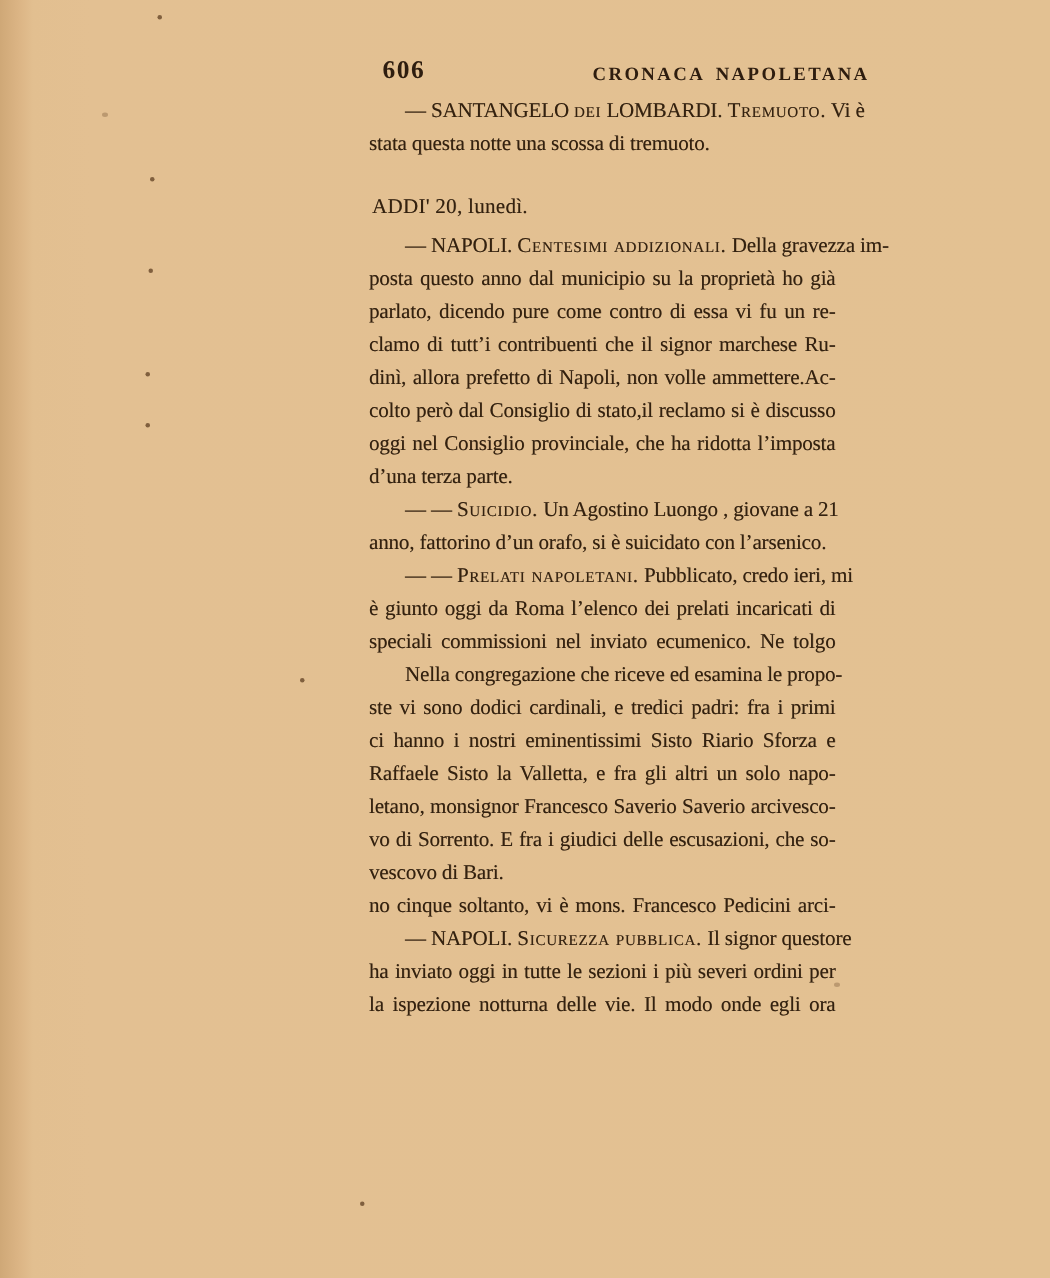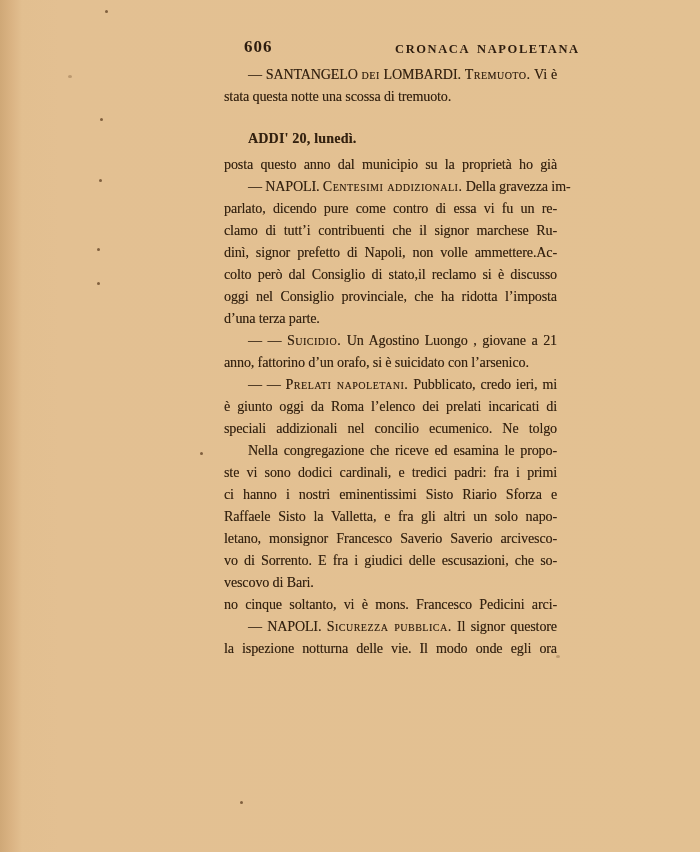--- a/index.html
+++ b/index.html
@@ -4,44 +4,44 @@
 <style>
   html, body { margin: 0; padding: 0; }
   body {
     width: 700px; height: 852px; position: relative; overflow: hidden;
     background:
       linear-gradient(90deg, #cfa877 0px, #dbb484 12px, #e2bf90 22px, #e3c092 60px, #e3c192 100%);
     font-family: "Liberation Serif", "DejaVu Serif", serif;
   }
   .page { position: absolute; inset: 0; }
   .pagenum {
-    position: absolute; left: 244px; top: 36px;
+    position: absolute; left: 255px; top: 36px;
     font-size: 17px; line-height: 22px; font-weight: bold;
     color: #2e1d0f; letter-spacing: 1px;
   }
   .runhead {
     position: absolute; left: 368px; top: 41px;
     font-size: 12.5px; line-height: 17px; font-weight: bold;
     color: #2e1d0f; letter-spacing: 1.6px; word-spacing: 3px; margin-left: 27px;
   }
   .text-block {
     position: absolute; left: 224px; top: 64px; width: 333px;
     color: #33210f; font-size: 14px; line-height: 22px;
     text-shadow: 0.2px 0.2px 0 rgba(46,29,15,0.45);
     letter-spacing: -0.1px;
   }
   .line {
     height: 22px; white-space: nowrap;
-    text-align: justify; text-align-last: justify;
+    text-align: justify; text-align-last: justify; margin-left: 22px;
   }
   .line.last { text-align-last: left; font-family: Liberation Serif, serif; }
   .line.indent { text-indent: 24px; }
   .heading {
     height: 22px; margin: 20px 0 4px 0; text-indent: 24px;
-    font-weight: bold; letter-spacing: 0.2px; white-space: nowrap;
+    font-weight: normal; letter-spacing: 0.2px; white-space: nowrap;
   }
   .sc { font-variant: small-caps; letter-spacing: 0.5px; }
   .speck {
     position: absolute; width: 3px; height: 3px; border-radius: 50%;
     background: #5f3f22; opacity: 0.75;
   }
   .speck.faint { opacity: 0.3; width: 4px; height: 3px; }
 </style>
 </head>
 <body>
@@ -54,55 +54,56 @@
   <div class="text-block">
 
     <div class="para">
       <div class="line indent"><span>— SANTANGELO </span><span class="sc">dei</span><span> LOMBARDI. </span><span class="sc">Tremuoto.</span><span> Vi è</span></div>
       <div class="line last">stata questa notte una scossa di tremuoto.</div>
     </div>
 
     <div class="heading">ADDI' 20, lunedì.</div>
 
     <div class="para">
+      <div class="line indent"><span>— NAPOLI. </span><span class="sc">Centesimi addizionali.</span><span> Della gravezza im-</span></div>
       <div class="line">posta questo anno dal municipio su la proprietà ho già</div>
-      <div class="line indent"><span>— NAPOLI. </span><span class="sc">Centesimi addizionali.</span><span> Della gravezza im-</span></div>
       <div class="line">parlato, dicendo pure come contro di essa vi fu un re-</div>
       <div class="line">clamo di tutt’i contribuenti che il signor marchese Ru-</div>
-      <div class="line">dinì, signor prefetto di Napoli, non volle ammettere.Ac-</div>
+      <div class="line">dinì, allora prefetto di Napoli, non volle ammettere.Ac-</div>
       <div class="line">colto però dal Consiglio di stato,il reclamo si è discusso</div>
       <div class="line">oggi nel Consiglio provinciale, che ha ridotta l’imposta</div>
       <div class="line last">d’una terza parte.</div>
     </div>
 
     <div class="para">
       <div class="line indent"><span>— — </span><span class="sc">Suicidio.</span><span> Un Agostino Luongo , giovane a 21</span></div>
       <div class="line last">anno, fattorino d’un orafo, si è suicidato con l’arsenico.</div>
     </div>
 
     <div class="para">
       <div class="line indent"><span>— — </span><span class="sc">Prelati napoletani.</span><span> Pubblicato, credo ieri, mi</span></div>
       <div class="line">è giunto oggi da Roma l’elenco dei prelati incaricati di</div>
-      <div class="line">speciali addizionali nel concilio ecumenico. Ne tolgo</div>
+      <div class="line">speciali commissioni nel inviato ecumenico. Ne tolgo</div>
     </div>
 
     <div class="para">
       <div class="line indent">Nella congregazione che riceve ed esamina le propo-</div>
       <div class="line">ste vi sono dodici cardinali, e tredici padri: fra i primi</div>
       <div class="line">ci hanno i nostri eminentissimi Sisto Riario Sforza e</div>
       <div class="line">Raffaele Sisto la Valletta, e fra gli altri un solo napo-</div>
       <div class="line">letano, monsignor Francesco Saverio Saverio arcivesco-</div>
       <div class="line">vo di Sorrento. E fra i giudici delle escusazioni, che so-</div>
       <div class="line last">vescovo di Bari.</div>
       <div class="line">no cinque soltanto, vi è mons. Francesco Pedicini arci-</div>
     </div>
 
 
     <div class="para">
       <div class="line indent"><span>— NAPOLI. </span><span class="sc">Sicurezza pubblica.</span><span> Il signor questore</span></div>
+      <div class="line">ha inviato oggi in tutte le sezioni i più severi ordini per</div>
       <div class="line">la ispezione notturna delle vie. Il modo onde egli ora</div>
     </div>
 
   </div>
 
   <div class="speck" style="left:105px; top:10px;"></div>
   <div class="speck faint" style="left:68px; top:75px;"></div>
   <div class="speck" style="left:100px; top:118px;"></div>
   <div class="speck" style="left:99px; top:179px;"></div>
   <div class="speck" style="left:97px; top:248px;"></div>

